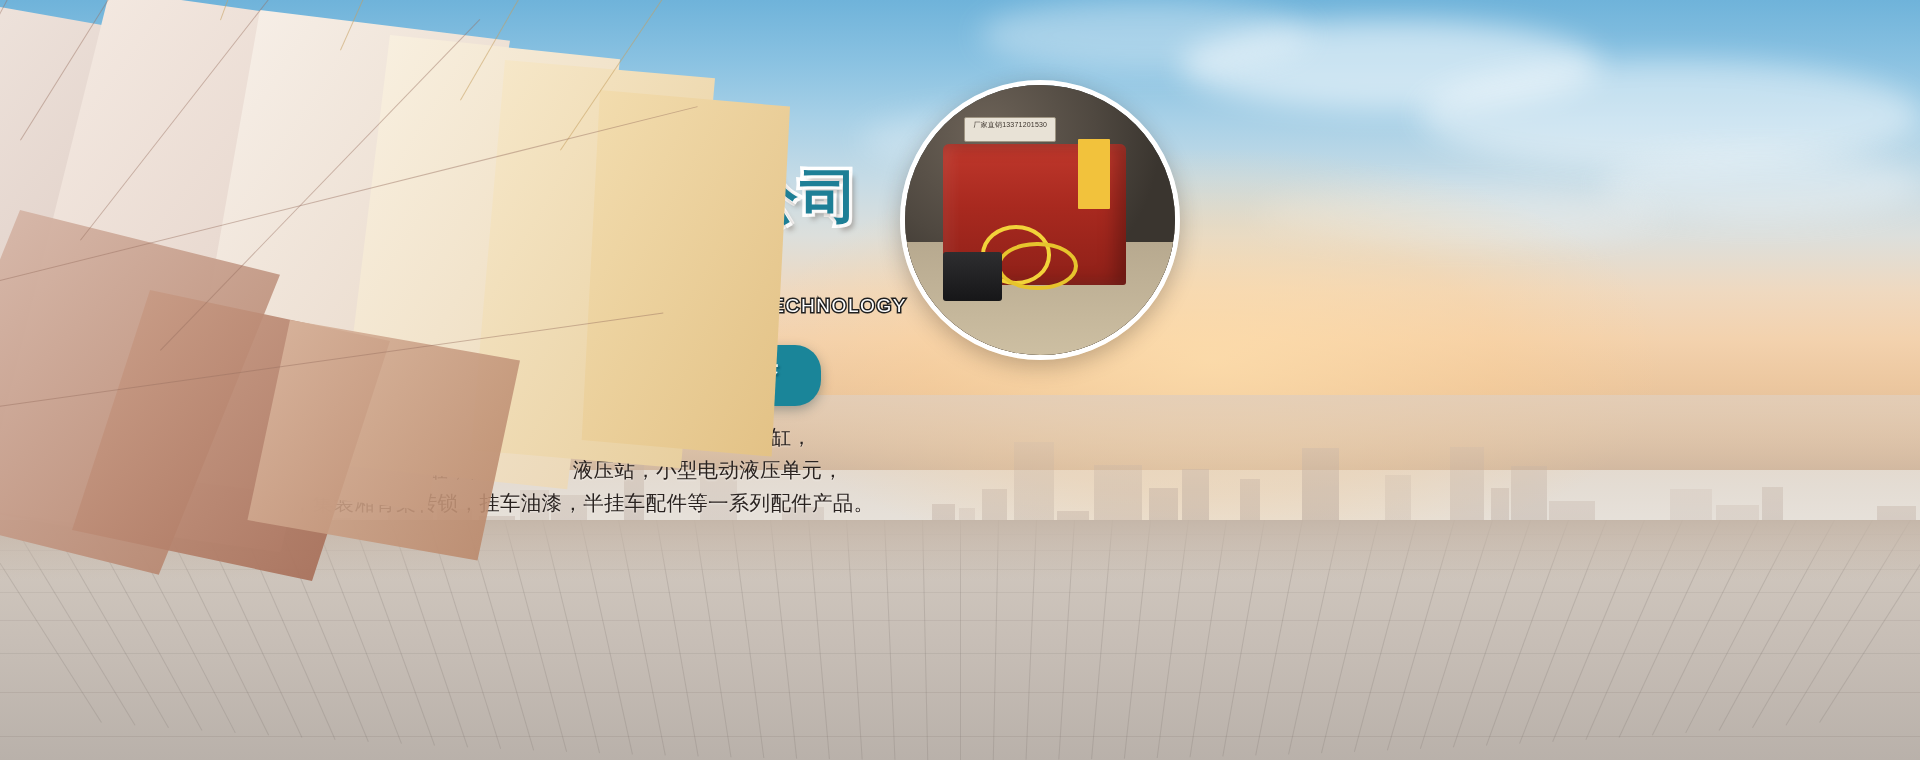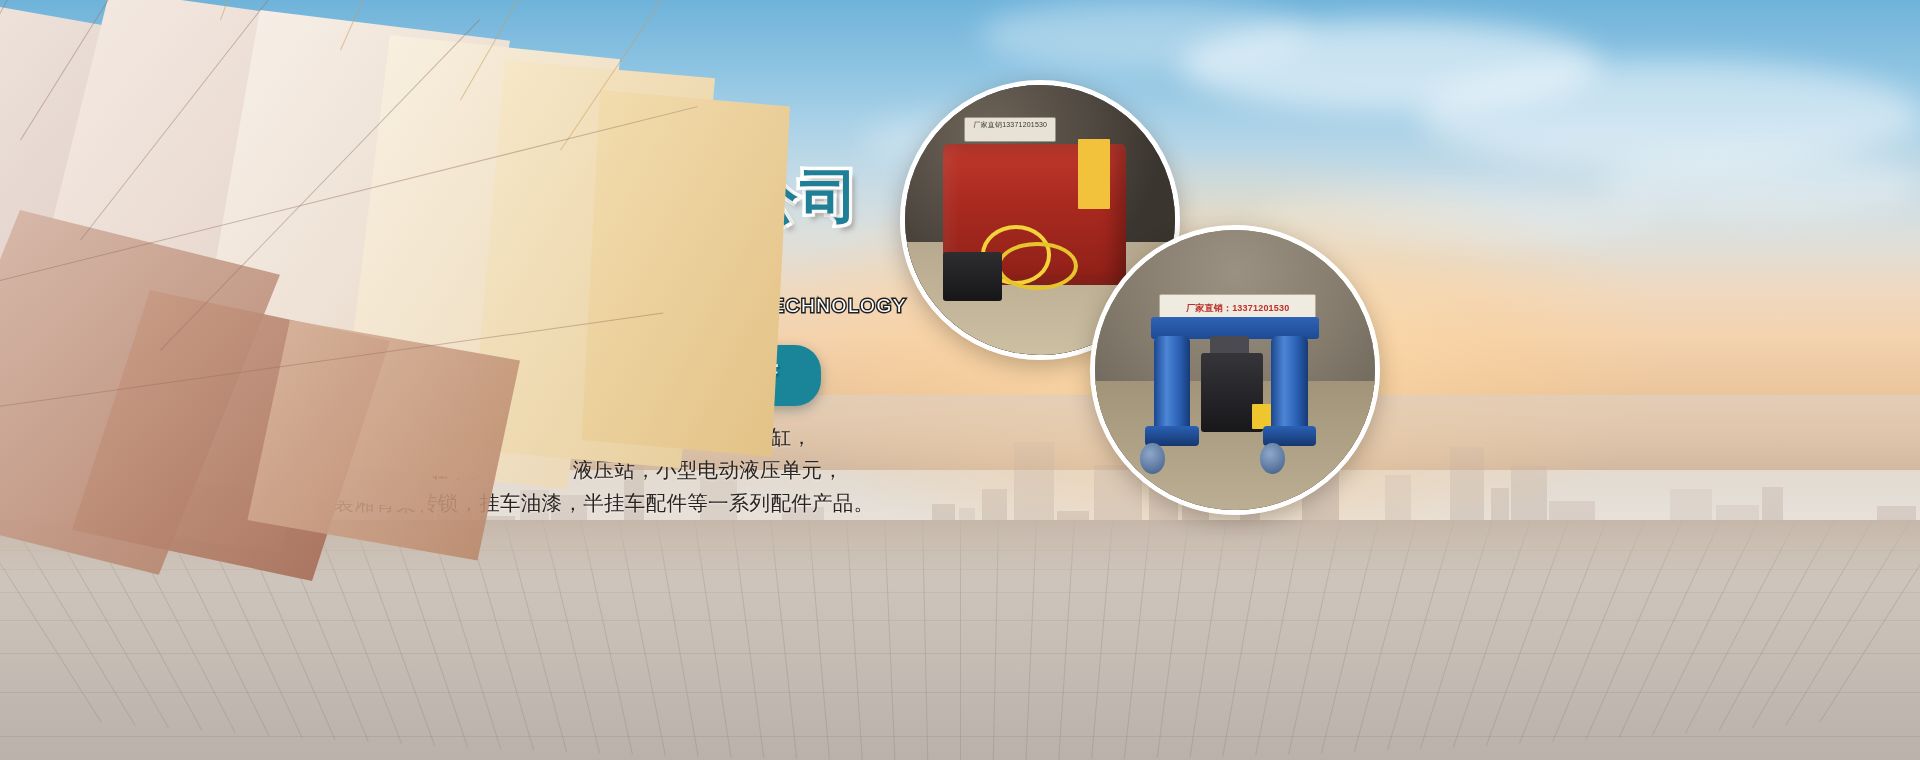--- a/index.html
+++ b/index.html
@@ -433,35 +433,20 @@
     <div class="ph-bg red-bg"></div>
     <div class="red-ground"></div>
     <div class="red-machine"></div>
     <div class="red-plate">厂家直销13371201530</div>
     <div class="red-ylabel"></div>
     <div class="hose" style="left:28%;top:52%;width:26%;height:22%;"></div>
     <div class="hose hose2" style="left:34%;top:58%;width:30%;height:18%;"></div>
     <div class="red-motor"></div>
   </div>
 
-  <div class="photo photo-blue">
-    <div class="ph-bg blue-bg"></div>
-    <div class="blue-ground"></div>
-    <div class="blue-sign">厂家直销：13371201530</div>
-    <div class="blue-frame"></div>
-    <div class="blue-cyl l"></div>
-    <div class="blue-cyl r"></div>
-    <div class="blue-pump"></div>
-    <div class="blue-box"></div>
-    <div class="blue-tag"></div>
-    <div class="blue-foot l"></div>
-    <div class="blue-foot r"></div>
-    <div class="blue-wheel l"></div>
-    <div class="blue-wheel r"></div>
-  </div>
 
   <div class="textwrap">
 
     <div class="title">梁山转运液压配件有限公司</div>
 
     <div class="subtitle">诚信合作 质量为本 创新技术</div>
 
     <div class="engline">GOOD FAITH COOPERATION, QUALITY ORIENTED INNOVATION TECHNOLOGY</div>
 
     <div class="pillwrap">

